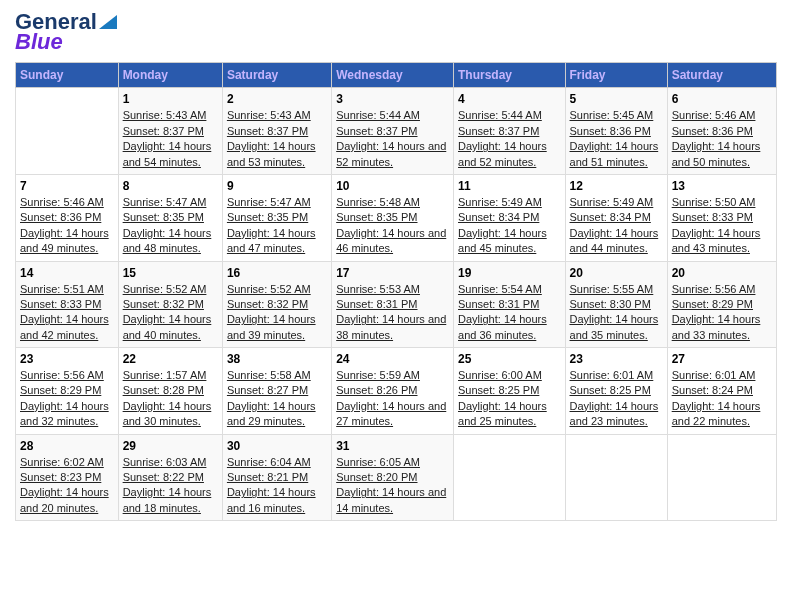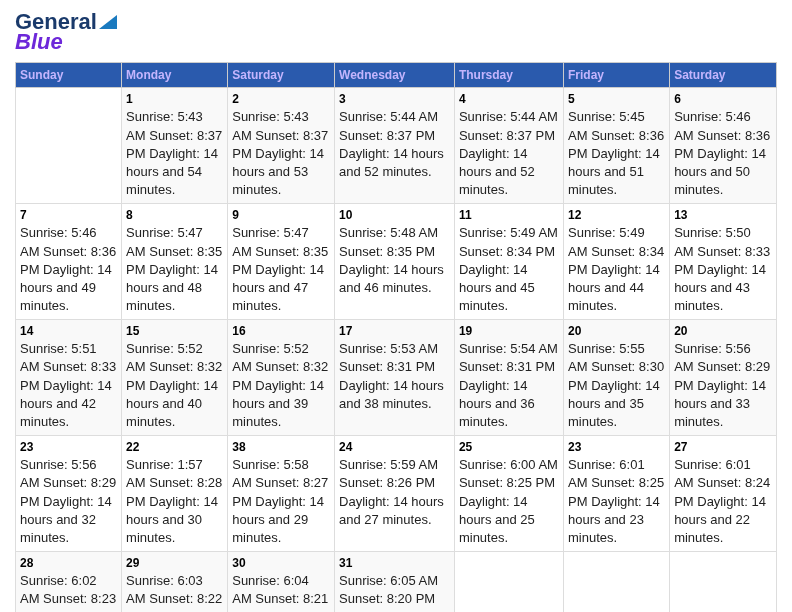--- a/index.html
+++ b/index.html
@@ -66,23 +66,24 @@
     }
     tbody tr:nth-child(odd) td {
       background: #f9f9f9;
     }
     .day-num {
       font-weight: bold;
       font-size: 12px;
       margin-bottom: 2px;
     }
     .day-info {
-      font-size: 13px;
+      font-size: 11px;
       line-height: 1.4;
       color: #222;
+      text-decoration: underline;
     }
     .empty-cell {
       background: #fff !important;
     }
   </style>
 </head>
 <body>
 
 <div class="container">
   <div class="header-area">

